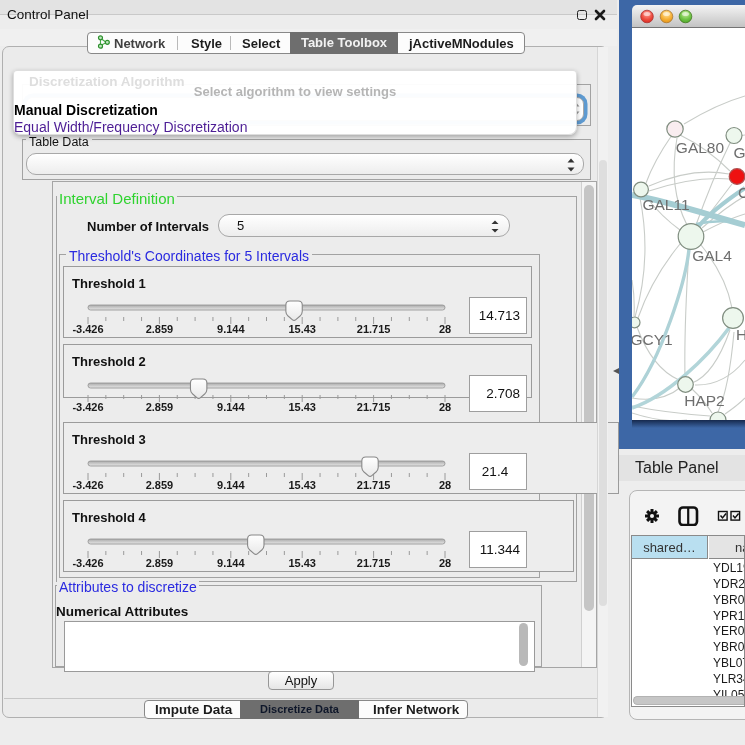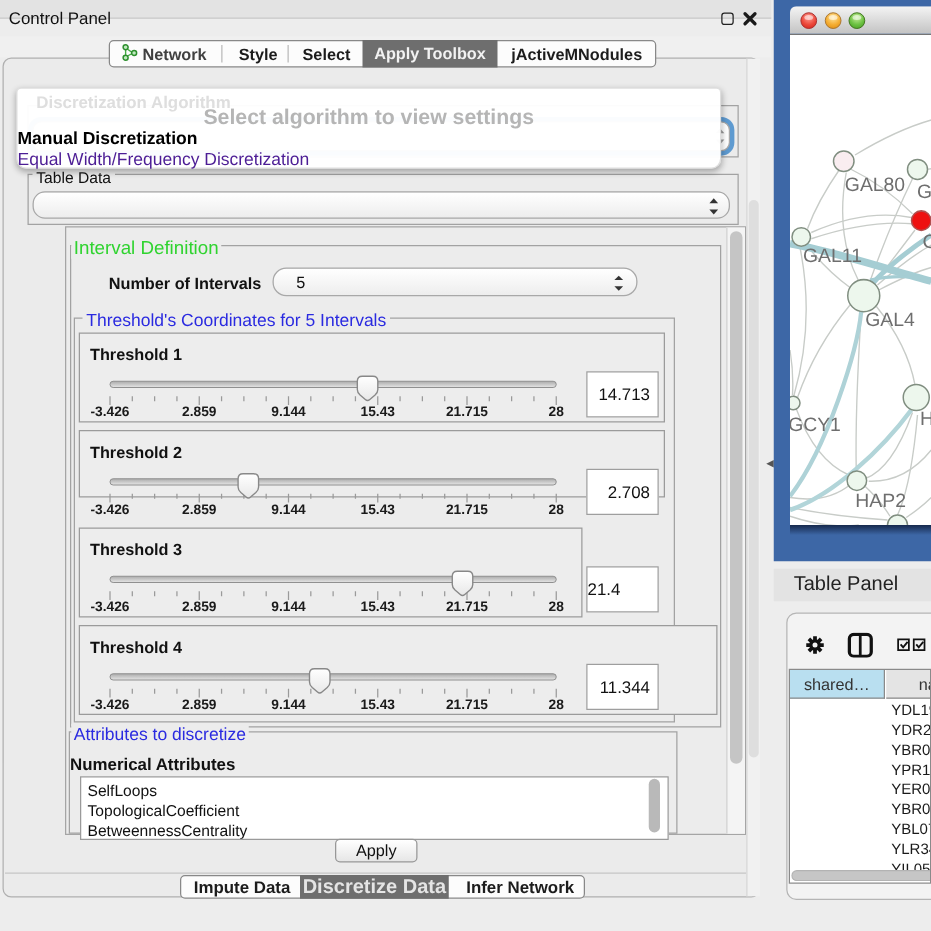--- a/index.html
+++ b/index.html
@@ -26,33 +26,33 @@
   <path d="M3.5 3 L3.5 11 M4.5 4 L9.5 7.5 M4.5 10 L9.5 7.5" stroke="#4a4" stroke-width="1.1" fill="none"></path>
   <circle cx="3.5" cy="2.8" r="2" fill="#bfe8bf" stroke="#2d8f2d" stroke-width="1.2"></circle>
   <circle cx="3.5" cy="11.2" r="2" fill="#bfe8bf" stroke="#2d8f2d" stroke-width="1.2"></circle>
   <circle cx="10.3" cy="7.3" r="2" fill="#bfe8bf" stroke="#2d8f2d" stroke-width="1.2"></circle>
 </svg>
 <div class="abs" style="left:114px;top:36px;font-size:13px;font-weight:600;color:#404040;">Network</div>
 <div class="abs" style="left:177px;top:36px;width:1px;height:14px;background:#b9b9b9;"></div>
 <div class="abs" style="left:191px;top:36px;font-size:13px;font-weight:600;color:#1c1c1c;">Style</div>
 <div class="abs" style="left:230px;top:36px;width:1px;height:14px;background:#b9b9b9;"></div>
 <div class="abs" style="left:242px;top:36px;font-size:13px;font-weight:600;color:#1c1c1c;">Select</div>
-<div class="abs" style="left:290px;top:32px;width:108px;height:22px;background:#6e6e6e;line-height:22px;text-align:center;font-size:13px;font-weight:600;color:#f2f2f2;">Apply Toolbox</div>
+<div class="abs" style="left:290px;top:32px;width:108px;height:22px;background:#6e6e6e;line-height:22px;text-align:center;font-size:13px;font-weight:600;color:#f2f2f2;">Table Toolbox</div>
 <div class="abs" style="left:409px;top:36px;font-size:13px;font-weight:600;color:#1c1c1c;">jActiveMNodules</div>
 
 <div class="abs" style="left:22px;top:84px;width:569px;height:42px;border:1px solid #a2a2a2;"></div>
 <div class="abs" style="left:26px;top:97px;width:558px;height:24px;background:#fff;border:1px solid #a8a8a8;border-radius:7px;box-shadow:0 0 0 3.5px #5e9ad0;"></div>
 <svg class="abs" style="left:571px;top:101px;" width="10" height="16" viewBox="0 0 10 16">
   <path d="M1.5 5.5 L5 1.5 L8.5 5.5 Z" fill="#999"></path>
     <path d="M1.5 10.5 L5 14.5 L8.5 10.5 Z" fill="#999"></path>
 </svg>
 
 <div class="abs" style="z-index:50;left:13px;top:70px;width:564px;height:65px;background:rgba(255,255,255,0.97);border:1px solid rgba(190,190,190,0.5);border-radius:4px 4px 8px 8px;box-shadow:0 2px 5px rgba(0,0,0,0.3);"></div>
 <div class="abs" style="z-index:51;left:29px;top:74px;font-size:13.5px;font-weight:600;color:#dedede;">Discretization Algorithm</div>
-<div class="abs" style="z-index:51;left:13px;top:84px;width:564px;text-align:center;font-size:17px;font-weight:600;color:#b5b5b5;">Select algorithm to view settings</div>
+<div class="abs" style="z-index:51;left:13px;top:84px;width:564px;text-align:center;font-size:13px;font-weight:600;color:#b5b5b5;">Select algorithm to view settings</div>
 <div class="abs" style="z-index:51;left:14px;top:102px;font-size:14px;font-weight:700;color:#000;">Manual Discretization</div>
 <div class="abs" style="z-index:51;left:14px;top:119px;font-size:14px;color:#4c1d95;">Equal Width/Frequency Discretization</div>
 
 <div class="abs" style="left:22px;top:139px;width:569px;height:41px;border:1px solid #a2a2a2;"></div>
 <div class="abs" style="left:26px;top:134.5px;font-size:12.5px;color:#111;background:#ebebeb;padding:0 3px;">Table Data</div>
 <div class="abs" style="left:26px;top:153px;width:558px;height:22px;background:linear-gradient(#ffffff,#ededed);border:1px solid #a8a8a8;border-radius:10px;">
   <svg class="abs" style="right:7px;top:3px;" width="10" height="16" viewBox="0 0 10 16">
     <path d="M1.5 5.5 L5 1.5 L8.5 5.5 Z" fill="#333"></path>
       <path d="M1.5 10.5 L5 14.5 L8.5 10.5 Z" fill="#333"></path>
   </svg>
@@ -161,21 +161,21 @@
     <line x1="367.00" y1="23" x2="367.00" y2="30" stroke="#9a9a9a" stroke-width="1"></line>
   <text x="10.00" y="39" font-size="11" font-weight="bold" fill="#1a1a1a" text-anchor="middle">-3.426</text>
     <text x="81.40" y="39" font-size="11" font-weight="bold" fill="#1a1a1a" text-anchor="middle">2.859</text>
     <text x="152.80" y="39" font-size="11" font-weight="bold" fill="#1a1a1a" text-anchor="middle">9.144</text>
     <text x="224.20" y="39" font-size="11" font-weight="bold" fill="#1a1a1a" text-anchor="middle">15.43</text>
     <text x="295.60" y="39" font-size="11" font-weight="bold" fill="#1a1a1a" text-anchor="middle">21.715</text>
     <text x="367.00" y="39" font-size="11" font-weight="bold" fill="#1a1a1a" text-anchor="middle">28</text>
   <path transform="translate(120.67,0)" d="M -8.2 11 Q -8.2 7 -4.2 7 L 4.2 7 Q 8.2 7 8.2 11 L 8.2 17.5 Q 8.2 20 6 22 L 1.8 25.6 Q 0 27.2 -1.8 25.6 L -6 22 Q -8.2 20 -8.2 17.5 Z" fill="url(#th344)" stroke="#888888" stroke-width="1.1"></path>
 </svg>
 <div class="abs" style="left:469px;top:375px;width:58px;height:37px;background:#fff;border:1px solid #9e9e9e;text-align:right;line-height:35px;font-size:13.5px;color:#111;padding-right:6px;">2.708</div>
-<div class="abs" style="left:63px;top:422px;width:403px;height:72px;border:1px solid #9b9b9b;background:#ededed;">
+<div class="abs" style="left:63px;top:422px;width:556px;height:72px;border:1px solid #9b9b9b;background:#ededed;">
   <div class="abs" style="left:8px;top:9px;font-size:13px;font-weight:700;color:#111;">Threshold 3</div>
 </div>
 <svg class="abs" style="overflow:visible;left:78px;top:450px;" width="400" height="46" viewBox="0 0 400 46">
   <defs>
       <linearGradient id="tg422" x1="0" y1="0" x2="0" y2="1">
         <stop offset="0" stop-color="#ababab"></stop>
         <stop offset="1" stop-color="#e6e6e6"></stop>
       </linearGradient>
   <linearGradient id="th422" x1="0" y1="0" x2="0" y2="1">
         <stop offset="0" stop-color="#ffffff"></stop>
@@ -205,21 +205,21 @@
     <line x1="349.15" y1="23" x2="349.15" y2="27" stroke="#9a9a9a" stroke-width="1"></line>
     <line x1="367.00" y1="23" x2="367.00" y2="30" stroke="#9a9a9a" stroke-width="1"></line>
   <text x="10.00" y="39" font-size="11" font-weight="bold" fill="#1a1a1a" text-anchor="middle">-3.426</text>
     <text x="81.40" y="39" font-size="11" font-weight="bold" fill="#1a1a1a" text-anchor="middle">2.859</text>
     <text x="152.80" y="39" font-size="11" font-weight="bold" fill="#1a1a1a" text-anchor="middle">9.144</text>
     <text x="224.20" y="39" font-size="11" font-weight="bold" fill="#1a1a1a" text-anchor="middle">15.43</text>
     <text x="295.60" y="39" font-size="11" font-weight="bold" fill="#1a1a1a" text-anchor="middle">21.715</text>
     <text x="367.00" y="39" font-size="11" font-weight="bold" fill="#1a1a1a" text-anchor="middle">28</text>
   <path transform="translate(292.02,0)" d="M -8.2 11 Q -8.2 7 -4.2 7 L 4.2 7 Q 8.2 7 8.2 11 L 8.2 17.5 Q 8.2 20 6 22 L 1.8 25.6 Q 0 27.2 -1.8 25.6 L -6 22 Q -8.2 20 -8.2 17.5 Z" fill="url(#th422)" stroke="#888888" stroke-width="1.1"></path>
 </svg>
-<div class="abs" style="left:469px;top:453px;width:58px;height:37px;background:#fff;border:1px solid #9e9e9e;text-align:left;line-height:35px;font-size:13.5px;color:#111;padding-right:6px;">21.4</div>
+<div class="abs" style="left:469px;top:453px;width:58px;height:37px;background:#fff;border:1px solid #9e9e9e;text-align:center;line-height:35px;font-size:13.5px;color:#111;padding-right:6px;">21.4</div>
 <div class="abs" style="left:63px;top:500px;width:511px;height:72px;border:1px solid #9b9b9b;background:#ededed;">
   <div class="abs" style="left:8px;top:9px;font-size:13px;font-weight:700;color:#111;">Threshold 4</div>
 </div>
 <svg class="abs" style="overflow:visible;left:78px;top:528px;" width="400" height="46" viewBox="0 0 400 46">
   <defs>
       <linearGradient id="tg500" x1="0" y1="0" x2="0" y2="1">
         <stop offset="0" stop-color="#ababab"></stop>
         <stop offset="1" stop-color="#e6e6e6"></stop>
       </linearGradient>
   <linearGradient id="th500" x1="0" y1="0" x2="0" y2="1">
@@ -256,29 +256,28 @@
     <text x="295.60" y="39" font-size="11" font-weight="bold" fill="#1a1a1a" text-anchor="middle">21.715</text>
     <text x="367.00" y="39" font-size="11" font-weight="bold" fill="#1a1a1a" text-anchor="middle">28</text>
   <path transform="translate(177.79,0)" d="M -8.2 11 Q -8.2 7 -4.2 7 L 4.2 7 Q 8.2 7 8.2 11 L 8.2 17.5 Q 8.2 20 6 22 L 1.8 25.6 Q 0 27.2 -1.8 25.6 L -6 22 Q -8.2 20 -8.2 17.5 Z" fill="url(#th500)" stroke="#888888" stroke-width="1.1"></path>
 </svg>
 <div class="abs" style="left:469px;top:531px;width:58px;height:37px;background:#fff;border:1px solid #9e9e9e;text-align:right;line-height:35px;font-size:13.5px;color:#111;padding-right:6px;">11.344</div>
 
 <div class="abs" style="left:55px;top:585px;width:487px;height:82px;border:1px solid #a2a2a2;"></div>
 <div class="abs" style="left:57px;top:579px;font-size:14px;color:#2a2ae0;background:#ececec;padding:0 2px;">Attributes to discretize</div>
 <div class="abs" style="left:56px;top:604px;font-size:13.5px;font-weight:700;color:#111;">Numerical Attributes</div>
 <div class="abs" style="left:64px;top:621px;width:471px;height:51px;background:#fff;border:1px solid #9a9a9a;overflow:hidden;">
-  <div class="abs" style="left:5px;top:3px;font-size:12.5px;color:#111;line-height:16.1px;">SelfLoops<br>TopologicalCoefficient<br>BetweennessCentrality</div>
   <div class="abs" style="left:454px;top:1px;width:9px;height:43px;background:#b9b9b9;border-radius:4.5px;"></div>
 </div>
 
 <div class="abs" style="left:268px;top:671px;width:66px;height:19px;background:linear-gradient(#ffffff,#e6e6e6);border:1px solid #979797;border-radius:4px;text-align:center;line-height:17px;font-size:13px;color:#111;">Apply</div>
 
 <div class="abs" style="left:144px;top:700px;width:324px;height:19px;background:#fcfcfc;border:1px solid #888;border-radius:4px;"></div>
 <div class="abs" style="left:155px;top:702px;font-size:13.5px;font-weight:600;color:#1c1c1c;">Impute Data</div>
-<div class="abs" style="left:240px;top:700px;width:119px;height:19px;background:#6e6e6e;line-height:19px;text-align:center;font-size:16px;font-weight:600;color:#e5e5e5;">Discretize Data</div>
+<div class="abs" style="left:240px;top:700px;width:119px;height:19px;background:#6e6e6e;line-height:19px;text-align:center;font-size:11px;font-weight:600;color:#0f172a;">Discretize Data</div>
 <div class="abs" style="left:373px;top:702px;font-size:13.5px;font-weight:600;color:#1c1c1c;">Infer Network</div>
 
 <div class="abs" style="left:4px;top:698px;width:602px;height:1px;background:#c6c6c6;"></div>
 
 <div class="abs" style="left:597px;top:47px;width:11px;height:670px;background:#f1f1f1;border-left:1px solid #d6d6d6;"></div>
 <div class="abs" style="left:598.5px;top:160px;width:8px;height:446px;background:#dedede;border-radius:4px;"></div>
 
 <div class="abs" style="left:613px;top:368px;width:0;height:0;border-top:3.5px solid transparent;border-bottom:3.5px solid transparent;border-right:6px solid #555;"></div>
 
 <div class="abs" style="left:619px;top:0;width:126px;height:449px;background:#3d67a6;"></div>

